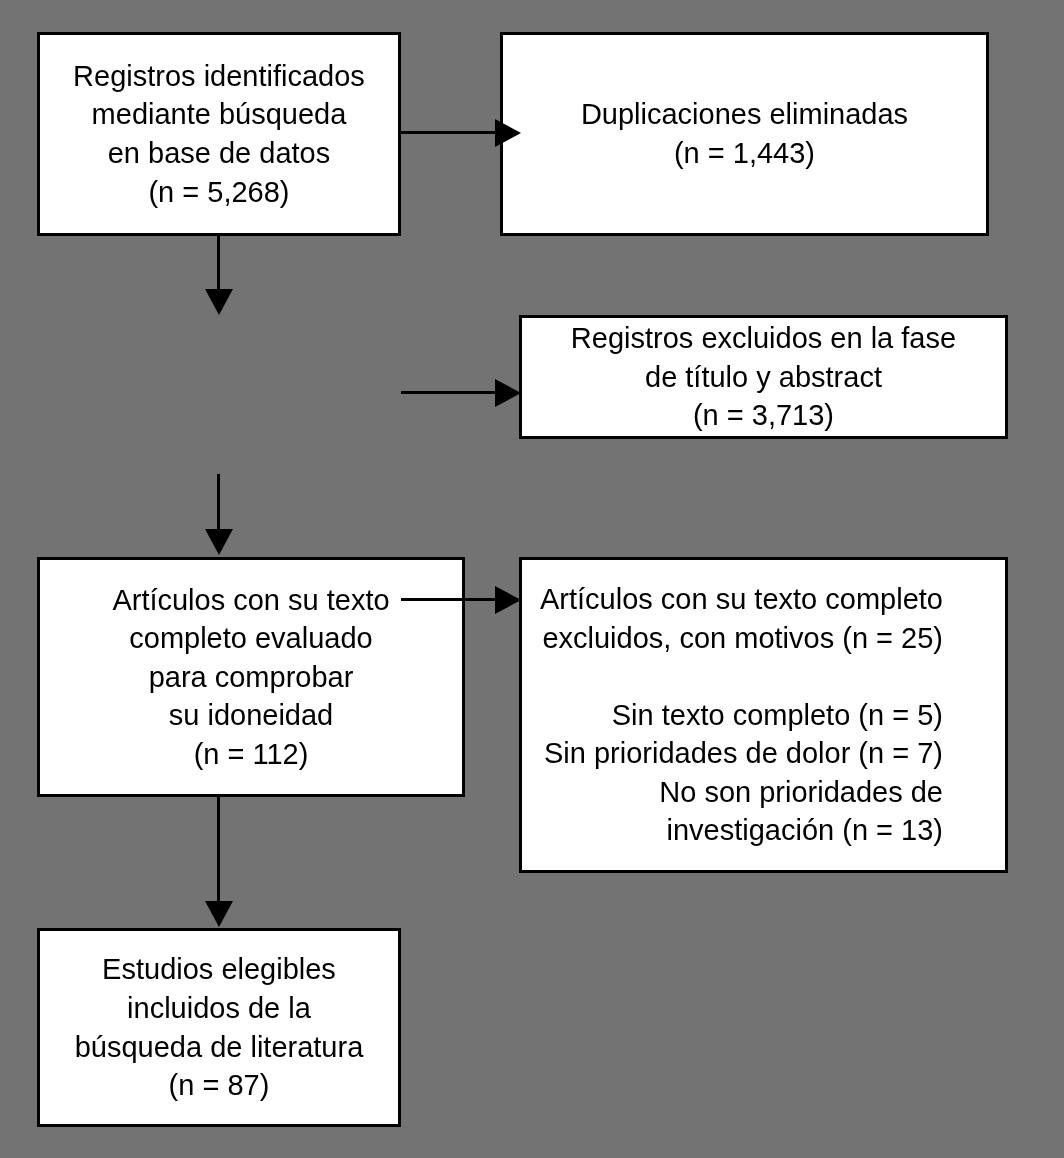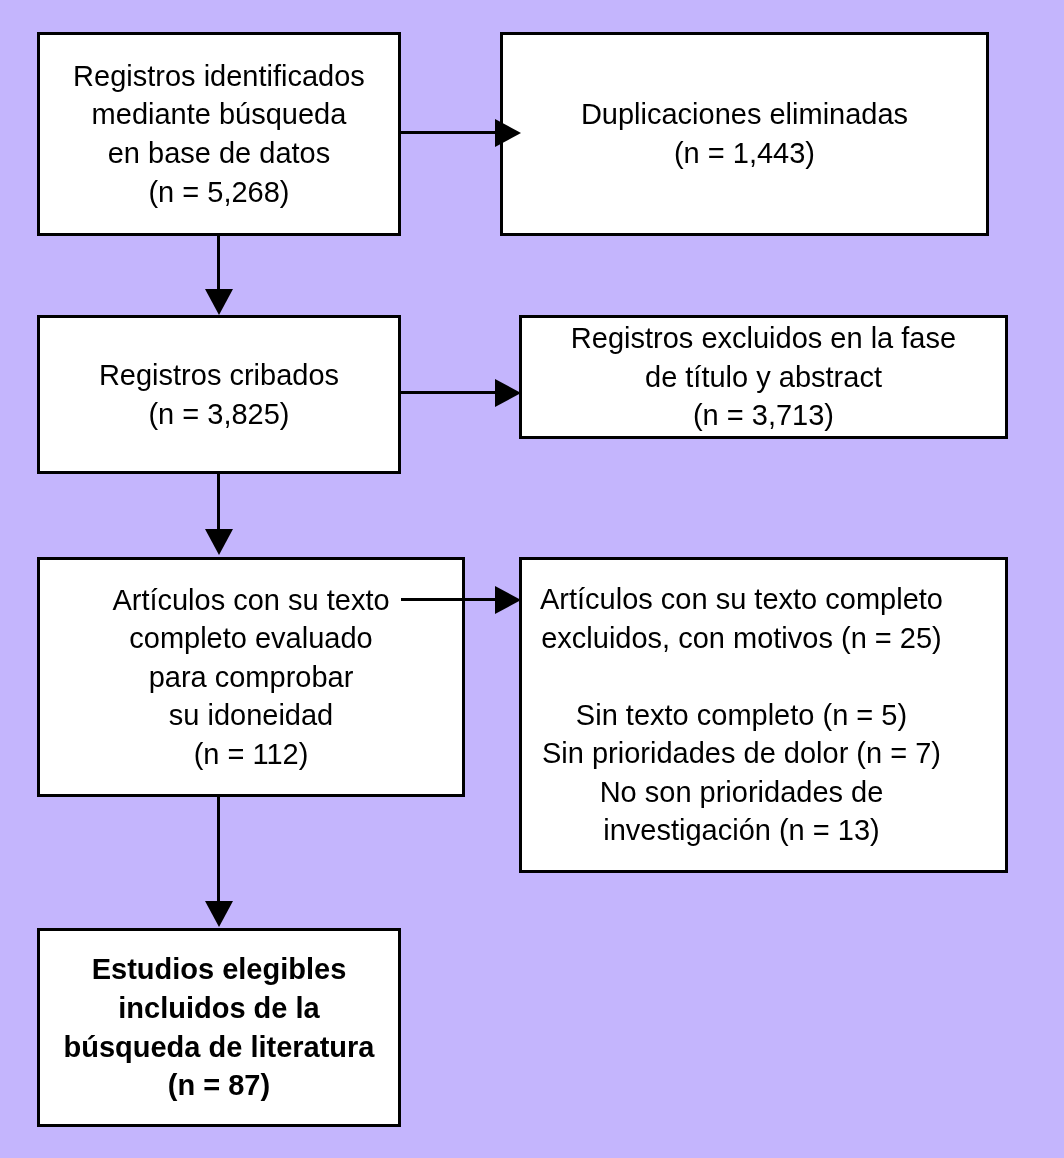--- a/index.html
+++ b/index.html
@@ -7,21 +7,21 @@
     padding: 0;
     background: #ffffff;
   }
   body {
     font-family: "Liberation Sans", sans-serif;
   }
   #diagram {
     position: relative;
     width: 1064px;
     height: 1158px;
-    background: #c4b5fd;
+    background: #737373;
     overflow: hidden;
   }
   .node {
     position: absolute;
     box-sizing: border-box;
     border: 3px solid #000000;
     background: #ffffff;
     display: flex;
     align-items: center;
     justify-content: center;
@@ -31,32 +31,32 @@
     font-size: 29px;
     line-height: 1.33;
     text-align: center;
     white-space: pre-line;
     padding: 0 10px;
   }
   .node.align-left {
     justify-content: flex-start;
   }
   .node.align-left .node-text {
-    text-align: center;
+    text-align: right;
     padding: 0 18px;
   }
 
   
   #node-identified   { left: 37px;  top: 32px;   width: 364px; height: 204px; }
   #node-duplicates   { left: 500px; top: 32px;   width: 489px; height: 204px; }
   #node-screened     { left: 37px;  top: 315px;  width: 364px; height: 159px; }
   #node-excluded-ta  { left: 519px; top: 315px;  width: 489px; height: 124px; }
   #node-fulltext     { left: 37px;  top: 557px;  width: 428px; height: 240px; }
   #node-excluded-ft  { left: 519px; top: 557px;  width: 489px; height: 316px; }
-  #node-included     { left: 37px;  top: 928px;  width: 364px; height: 199px; font-weight: bold; }
+  #node-included     { left: 37px;  top: 928px;  width: 364px; height: 199px; }
 
   
   .connector { position: absolute; }
   .h-line {
     height: 3px;
     background: #000000;
   }
   .v-line {
     width: 3px;
     background: #000000;
@@ -105,24 +105,20 @@
 mediante búsqueda
 en base de datos
 (n = 5,268)</div>
   </div>
 
   <div class="node" id="node-duplicates">
     <div class="node-text">Duplicaciones eliminadas
 (n = 1,443)</div>
   </div>
 
-  <div class="node" id="node-screened">
-    <div class="node-text">Registros cribados
-(n = 3,825)</div>
-  </div>
 
   <div class="node" id="node-excluded-ta">
     <div class="node-text">Registros excluidos en la fase
 de título y abstract
 (n = 3,713)</div>
   </div>
 
   <div class="node" id="node-fulltext">
     <div class="node-text">Artículos con su texto
 completo evaluado

